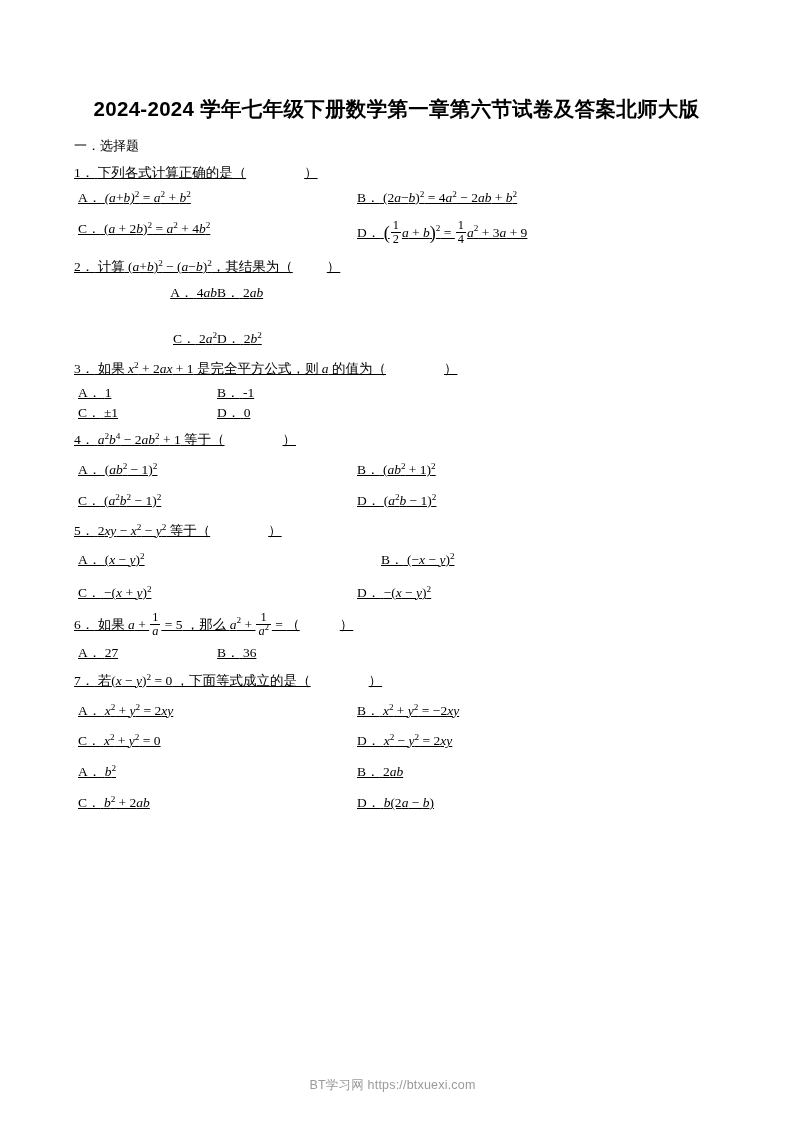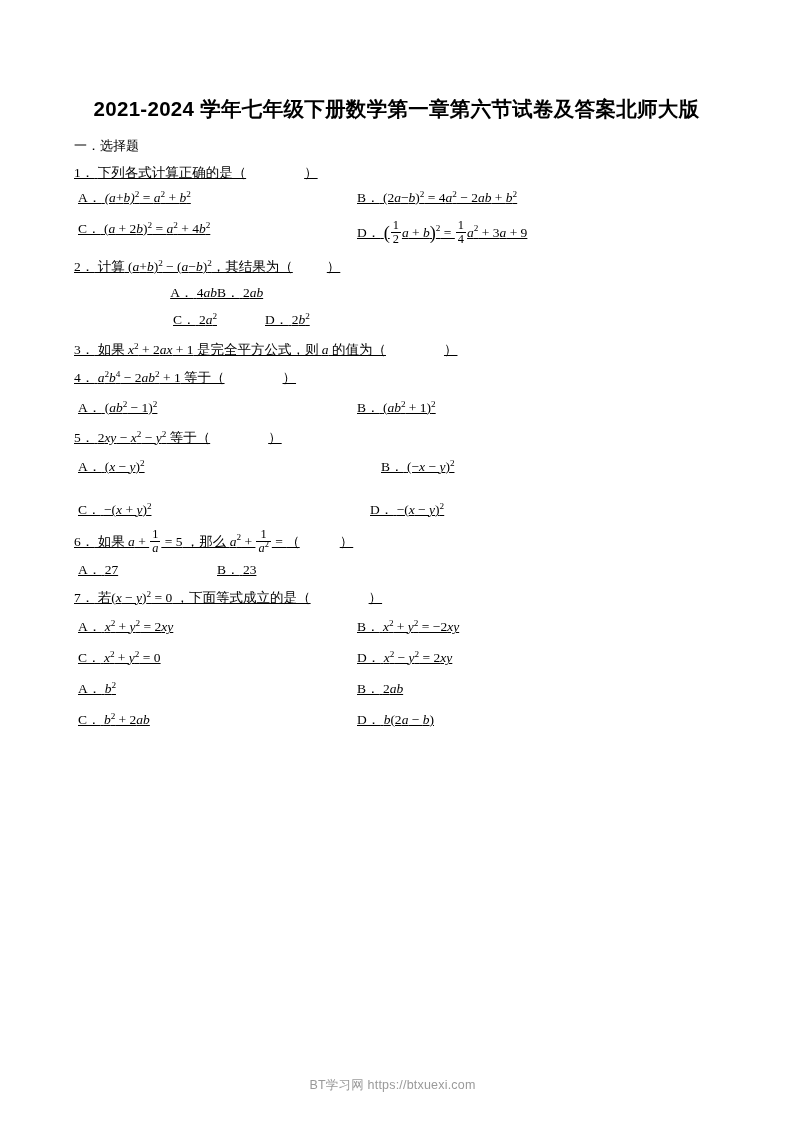--- a/index.html
+++ b/index.html
@@ -109,21 +109,21 @@
     font-size: 12.5px;
     color: #9a9a9a;
     letter-spacing: 0.2px;
   }
 </style>
 </head>
 <body>
 
 <div class="page">
 
-  <h1 class="doc-title">2021-2024 学年七年级下册数学第一章第六节试卷及答案北师大版</h1>
+  <h1 class="doc-title">2024-2024 学年七年级下册数学第一章第六节试卷及答案北师大版</h1>
 
   <div class="section-head">一．选择题</div>
 
   <div class="q">
     <div class="q-stem">
       <span>1．</span>
       <span>下列各式计算正确的是（</span><span class="blank"></span><span>）</span>
     </div>
     <div class="opts cols-wide">
       <div class="opt-row">
@@ -158,76 +158,108 @@
       <div class="opt-row">
         <div class="opt">
           <span class="label">A．</span>
           <span class="up">4</span><span class="m">ab</span>
         </div>
         <div class="opt">
           <span class="label">B．</span>
           <span class="up">2</span><span class="m">ab</span>
         </div>
       </div>
-      <div class="opt-row" style="margin-top:4px;gap:48px;">
+      <div class="opt-row" style="margin-top:23px;">
         <div class="opt">
           <span class="label">C．</span>
           <span class="up">2</span><span class="m">a</span><sup>2</sup>
         </div>
         <div class="opt">
           <span class="label">D．</span>
           <span class="up">2</span><span class="m">b</span><sup>2</sup>
         </div>
       </div>
     </div>
   </div>
 
   <div class="q">
     <div class="q-stem">
       <span>3．</span>
       如果 <span class="m">x</span><sup>2</sup><span class="up"> + 2</span><span class="m">ax</span><span class="up"> + 1</span> 是完全平方公式，则 <span class="m">a</span> 的值为（<span class="blank"></span>）
     </div>
+    <div class="opts cols-narrow tight">
+      <div class="opt-row">
+        <div class="opt">
+          <span class="label">A．</span>
+          <span>1</span>
+        </div>
+        <div class="opt">
+          <span class="label">B．</span>
+          <span>-1</span>
+        </div>
+      </div>
+      <div class="opt-row">
+        <div class="opt">
+          <span class="label">C．</span>
+          <span>±1</span>
+        </div>
+        <div class="opt">
+          <span class="label">D．</span>
+          <span>0</span>
+        </div>
+      </div>
+    </div>
   </div>
 
   <div class="q">
     <div class="q-stem">
       <span>4．</span>
       <span class="m">a</span><sup>2</sup><span class="m">b</span><sup>4</sup><span class="up"> − 2</span><span class="m">ab</span><sup>2</sup><span class="up"> + 1</span> 等于（<span class="blank"></span>）
     </div>
     <div class="opts cols-wide">
       <div class="opt-row" style="margin-top:8px;">
         <div class="opt">
           <span class="label">A．</span>
           <span class="up">(</span><span class="m">ab</span><sup>2</sup><span class="up"> − 1)</span><sup>2</sup>
         </div>
         <div class="opt">
           <span class="label">B．</span>
           <span class="up">(</span><span class="m">ab</span><sup>2</sup><span class="up"> + 1)</span><sup>2</sup>
         </div>
       </div>
+      <div class="opt-row" style="margin-top:8px;">
+        <div class="opt">
+          <span class="label">C．</span>
+          <span class="up">(</span><span class="m">a</span><sup>2</sup><span class="m">b</span><sup>2</sup><span class="up"> − 1)</span><sup>2</sup>
+        </div>
+        <div class="opt">
+          <span class="label">D．</span>
+          <span class="up">(</span><span class="m">a</span><sup>2</sup><span class="m">b</span><span class="up"> − 1)</span><sup>2</sup>
+        </div>
+      </div>
     </div>
   </div>
 
   <div class="q">
     <div class="q-stem">
       <span>5．</span>
       <span class="up">2</span><span class="m">xy</span><span class="up"> − </span><span class="m">x</span><sup>2</sup><span class="up"> − </span><span class="m">y</span><sup>2</sup> 等于（<span class="blank"></span>）
     </div>
     <div class="opts cols-wide">
       <div class="opt-row" style="margin-top:8px;gap:24px;">
         <div class="opt">
           <span class="label">A．</span>
           <span class="up">(</span><span class="m">x</span><span class="up"> − </span><span class="m">y</span><span class="up">)</span><sup>2</sup>
         </div>
         <div class="opt">
           <span class="label">B．</span>
           <span class="up">(−</span><span class="m">x</span><span class="up"> − </span><span class="m">y</span><span class="up">)</span><sup>2</sup>
         </div>
       </div>
-      <div class="opt-row" style="margin-top:20px;gap:13px;">
+      <div class="opt-row" style="margin-top:10px;">
         <div class="opt">
           <span class="label">C．</span>
           <span class="up">−(</span><span class="m">x</span><span class="up"> + </span><span class="m">y</span><span class="up">)</span><sup>2</sup>
         </div>
         <div class="opt">
           <span class="label">D．</span>
           <span class="up">−(</span><span class="m">x</span><span class="up"> − </span><span class="m">y</span><span class="up">)</span><sup>2</sup>
         </div>
       </div>
     </div>
@@ -239,21 +271,21 @@
       如果 <span class="m">a</span><span class="up"> + </span><span class="frac"><span class="num">1</span><span class="den"><span class="m">a</span></span></span><span class="up"> = 5</span> ，那么 <span class="m">a</span><sup>2</sup><span class="up"> + </span><span class="frac"><span class="num">1</span><span class="den"><span class="m">a</span><sup>2</sup></span></span><span class="up"> = </span>（<span class="blank" style="width:40px;"></span>）
     </div>
     <div class="opts cols-narrow tight">
       <div class="opt-row">
         <div class="opt">
           <span class="label">A．</span>
           <span>27</span>
         </div>
         <div class="opt">
           <span class="label">B．</span>
-          <span>23</span>
+          <span>36</span>
         </div>
       </div>
     </div>
   </div>
 
   <div class="q">
     <div class="q-stem">
       <span>7．</span>
       若<span class="up">(</span><span class="m">x</span><span class="up"> − </span><span class="m">y</span><span class="up">)</span><sup>2</sup><span class="up"> = 0</span> ，下面等式成立的是（<span class="blank"></span>）
     </div>

